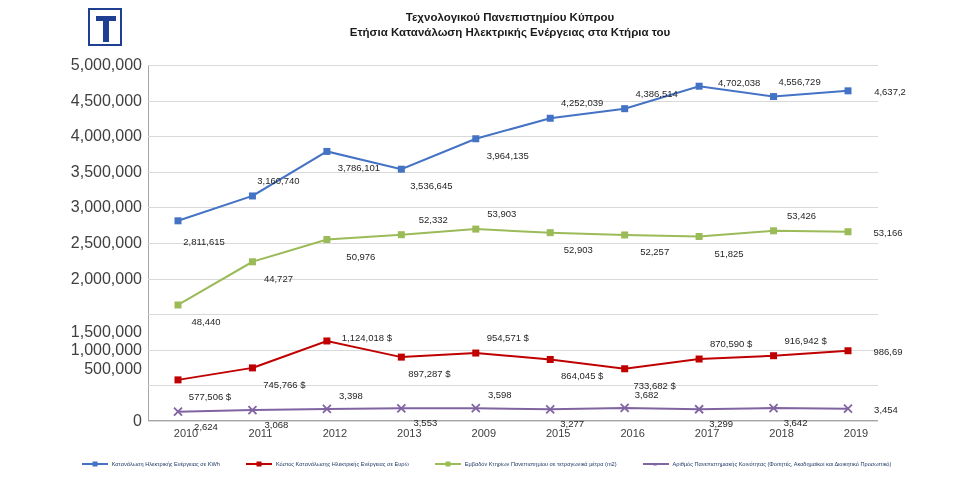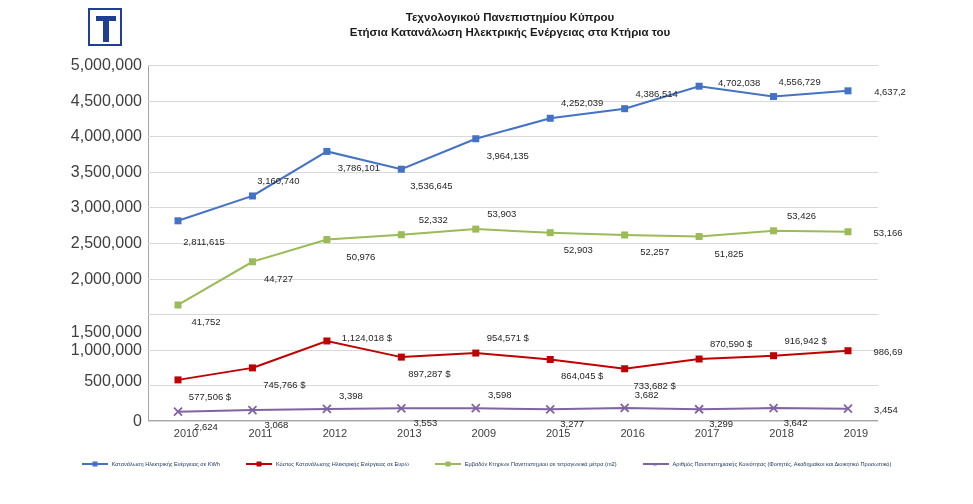--- a/index.html
+++ b/index.html
@@ -220,21 +220,21 @@
         <div class="gridline" style="top: 213.6px;"></div>
         <div class="gridline" style="top: 178px;"></div>
         <div class="gridline" style="top: 142.4px;"></div>
         <div class="gridline" style="top: 106.8px;"></div>
         <div class="gridline" style="top: 71.2px;"></div>
         <div class="gridline" style="top: 35.6px;"></div>
         <div class="gridline" style="top: 0px;"></div>
       </div>
     <div id="yticks">
         <div class="ytick" style="top: 356px;">0</div>
-        <div class="ytick" style="top: 316px;">500,000</div>
+        <div class="ytick" style="top: 304px;">500,000</div>
         <div class="ytick" style="top: 284.8px; text-align: center;">1,000,000</div>
         <div class="ytick" style="top: 267px;">1,500,000</div>
         <div class="ytick" style="top: 213.6px;">2,000,000</div>
         <div class="ytick" style="top: 178px;">2,500,000</div>
         <div class="ytick" style="top: 142.4px;">3,000,000</div>
         <div class="ytick" style="top: 106.8px;">3,500,000</div>
         <div class="ytick" style="top: 71.2px;">4,000,000</div>
         <div class="ytick" style="top: 35.6px;">4,500,000</div>
         <div class="ytick" style="top: 0px;">5,000,000</div>
       </div>
@@ -310,21 +310,21 @@
         <div class="pt-label" style="left: 62px; top: 330.882px;">577,506 $</div>
         <div class="pt-label" style="left: 136.444px; top: 318.901px;">745,766 $</div>
         <div class="pt-label" style="left: 218.889px; top: 271.97px;">1,124,018 $</div>
         <div class="pt-label" style="left: 281.333px; top: 308.113px;">897,287 $</div>
         <div class="pt-label" style="left: 359.778px; top: 272.035px;">954,571 $</div>
         <div class="pt-label" style="left: 434.222px; top: 310.48px;">864,045 $</div>
         <div class="pt-label" style="left: 506.667px; top: 319.762px;">733,682 $</div>
         <div class="pt-label" style="left: 583.111px; top: 278.014px;">870,590 $</div>
         <div class="pt-label" style="left: 657.556px; top: 274.714px;">916,942 $</div>
         <div class="pt-label" style="left: 740px; top: 285.748px;">986,69</div>
-        <div class="pt-label" style="left: 58px; top: 255.976px;">41,752</div>
+        <div class="pt-label" style="left: 58px; top: 255.976px;">48,440</div>
         <div class="pt-label" style="left: 130.444px; top: 212.772px;">44,727</div>
         <div class="pt-label" style="left: 212.889px; top: 190.525px;">50,976</div>
         <div class="pt-label" style="left: 285.333px; top: 153.698px;">52,332</div>
         <div class="pt-label" style="left: 353.778px; top: 148.105px;">53,903</div>
         <div class="pt-label" style="left: 430.222px; top: 183.665px;">52,903</div>
         <div class="pt-label" style="left: 506.667px; top: 185.965px;">52,257</div>
         <div class="pt-label" style="left: 581.111px; top: 187.503px;">51,825</div>
         <div class="pt-label" style="left: 653.556px; top: 149.803px;">53,426</div>
         <div class="pt-label" style="left: 740px; top: 166.729px;">53,166</div>
         <div class="pt-label" style="left: 58px; top: 360.659px;">2,624</div>

